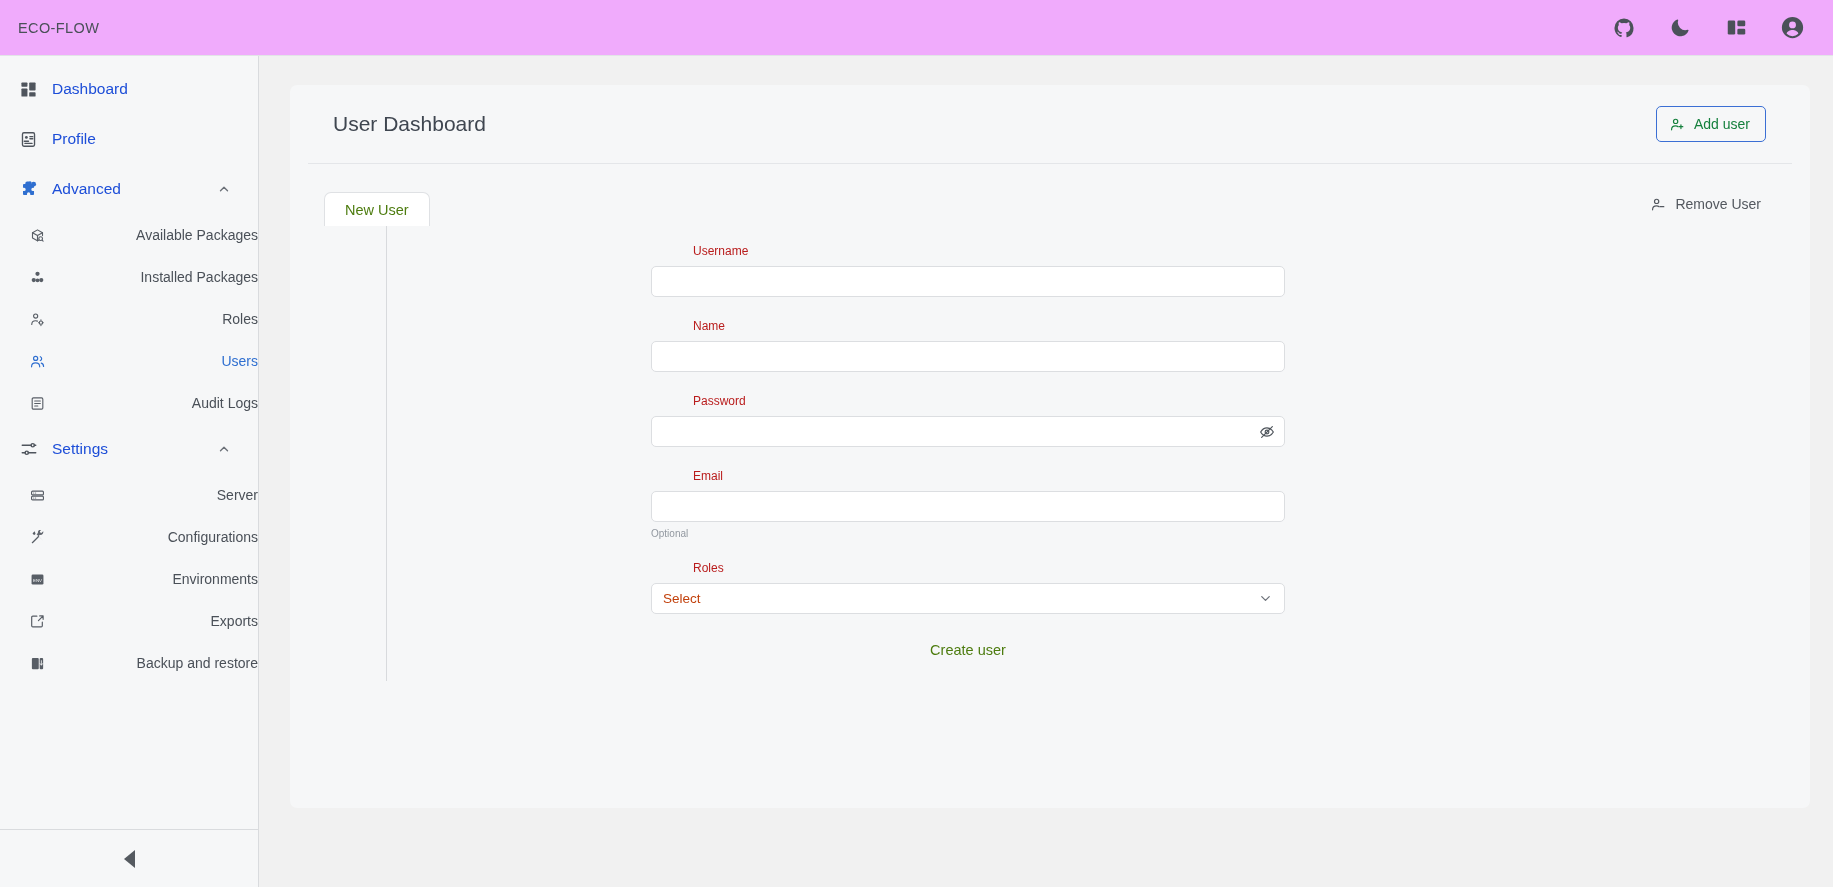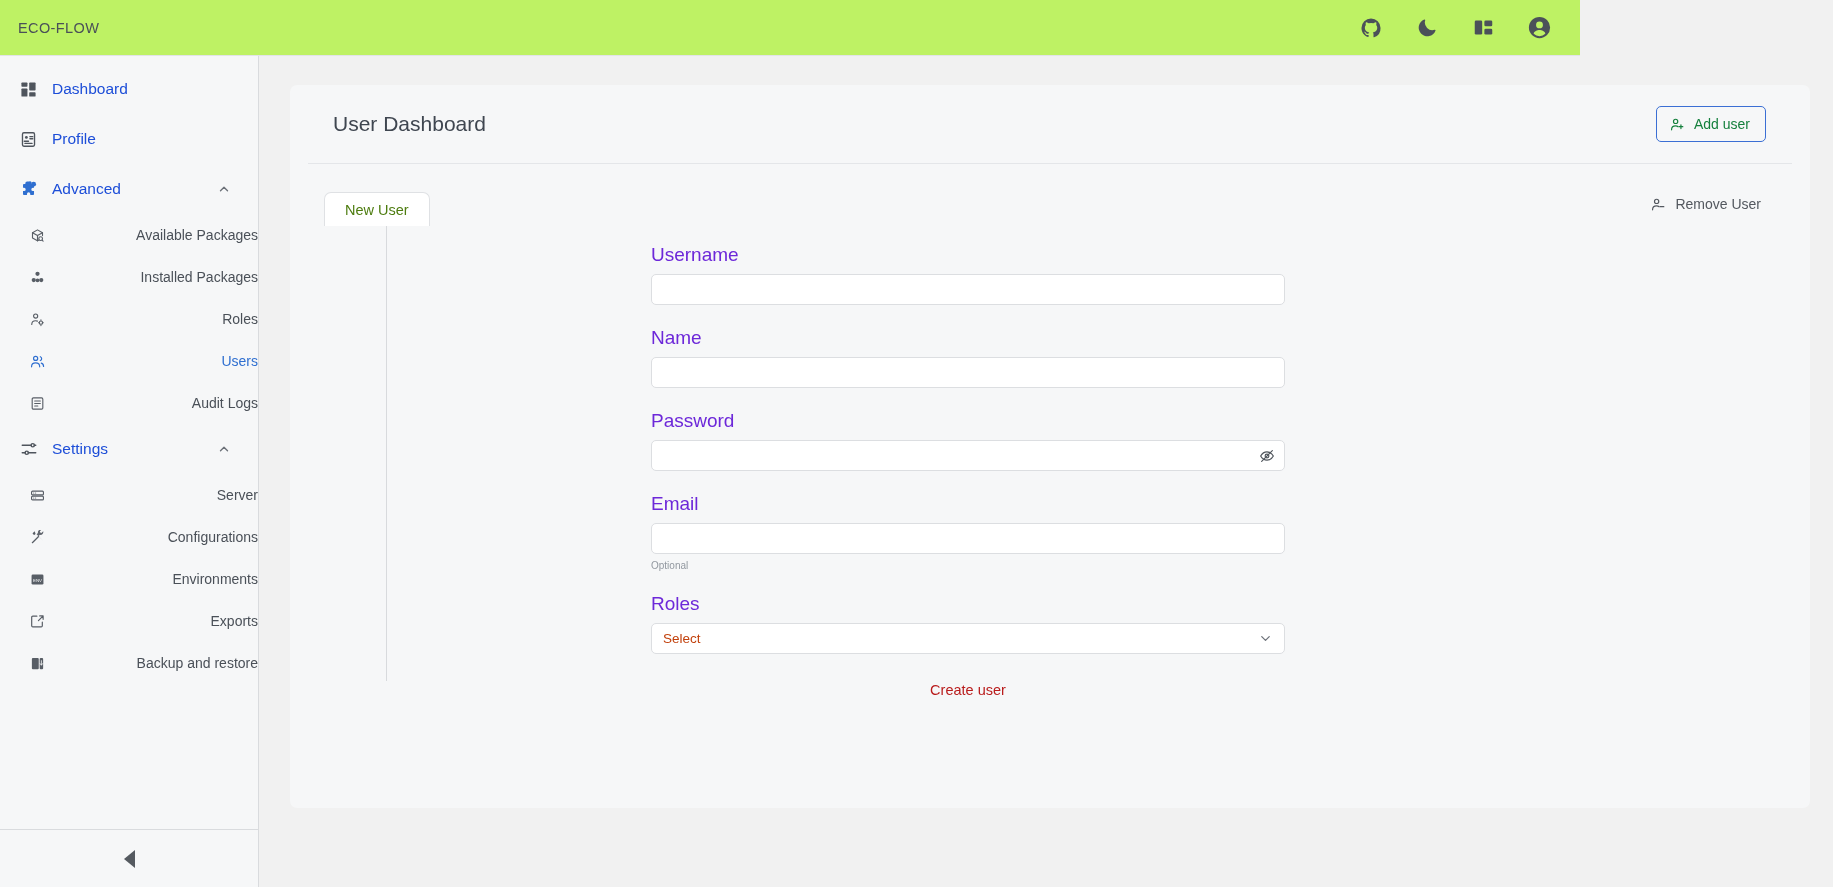--- a/index.html
+++ b/index.html
@@ -6,22 +6,22 @@
   html, body {
     width: 1833px; height: 887px;
     background: #f1f1f1;
     font-family: "Liberation Sans", sans-serif;
     overflow: hidden;
   }
   .app { position: relative; width: 1833px; height: 887px; }
 
   
   .topbar {
-    position: absolute; top: 0; left: 0; width: 1580px; height: 56px;
-    background: #bef264;
+    position: absolute; top: 0; left: 0; width: 1833px; height: 56px;
+    background: #f0abfc;
     border-bottom: 1px solid #e2e4e7;
     display: flex; align-items: center; justify-content: space-between;
   }
   .brand {
     margin-left: 18px;
     font-size: 14.5px; color: #4a5058; letter-spacing: .4px;
   }
   .topbar-icons { display: flex; align-items: center; gap: 30px; margin-right: 28px; }
   .ticon { width: 26px; height: 26px; display: flex; align-items: center; justify-content: center; cursor: pointer; color: #4b5159; }
   .ticon svg { display: block; }
@@ -112,21 +112,21 @@
 
   .panel { position: relative; height: 525px; }
   .vline {
     position: absolute; left: 96px; top: 0; width: 1px; height: 455px;
     background: #d8dadd;
   }
   .form {
     position: absolute; left: 361px; top: 18px; width: 634px;
   }
   .field { margin-bottom: 22px; position: relative; }
-  .field-label { font-size: 19px; color: #6d28d9; margin-bottom: 8px; display: block; }
+  .field-label { font-size: 12px; color: #b91c1c; margin-bottom: 8px; display: block; margin-left: 42px; }
   .input {
     width: 634px; height: 31px;
     background: #ffffff;
     border: 1px solid #dcdee1;
     border-radius: 5px;
     padding: 0 11px;
     font-size: 13.5px; color: #3a4048;
     font-family: "Liberation Sans", sans-serif;
     outline: none;
   }
@@ -141,21 +141,21 @@
     width: 634px; height: 31px;
     background: #ffffff; border: 1px solid #dcdee1; border-radius: 5px;
     display: flex; align-items: center; justify-content: space-between;
     padding: 0 11px; cursor: pointer;
   }
   .select .ph { font-size: 13.5px; color: #c2410c; }
   .select .cv { color: #6d727a; display: flex; }
   .create-row { display: flex; justify-content: center; margin-top: 22px; }
   .create-btn {
     background: none; border: none; cursor: pointer;
-    font-size: 14.5px; color: #b91c1c;
+    font-size: 14.5px; color: #4d7c0f;
     font-family: "Liberation Sans", sans-serif;
     padding: 6px 12px;
     text-align: right;
   }
 </style>
 </head>
 <body>
 
 <div class="app">
 

